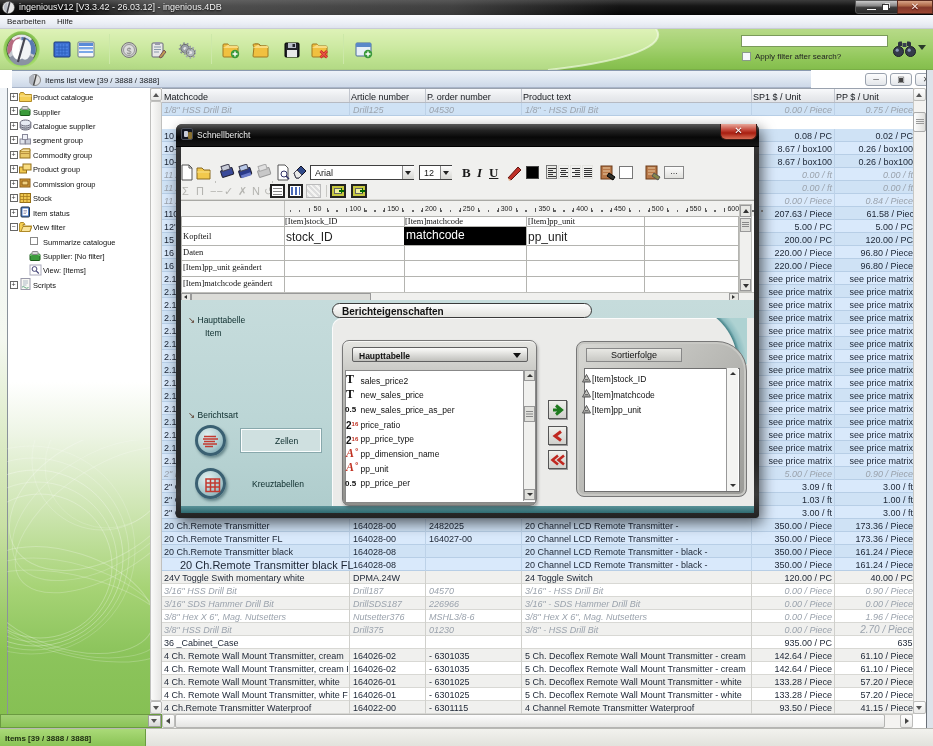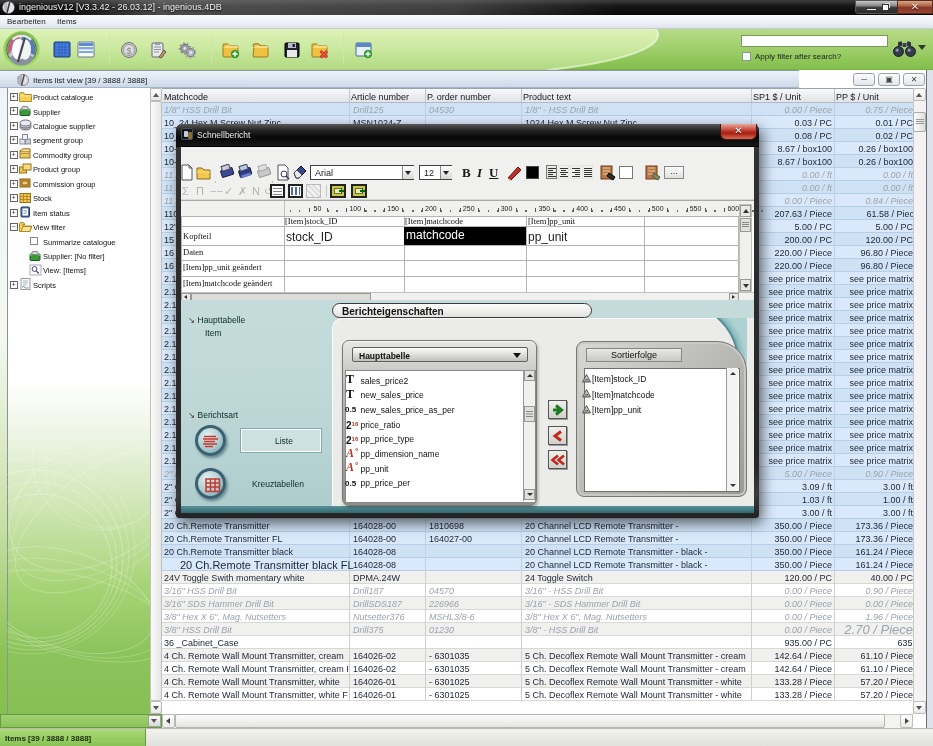--- a/index.html
+++ b/index.html
@@ -18,21 +18,21 @@
   <div class="abs" style="left:19px;top:2px;color:#f2f2f2;font-size:9px;line-height:11px;text-shadow:0 1px 2px #000">ingeniousV12 [V3.3.42 - 26.03.12] - ingenious.4DB</div>
   <div class="abs" style="left:855px;top:0;width:78px;height:14px;background:linear-gradient(180deg,#cacaca 0,#8a8a8a 38%,#3c3c3c 55%,#2a2a2a 100%);border:1px solid #555;border-radius:0 0 0 3px"></div>
   <div class="abs" style="left:897px;top:0;width:36px;height:14px;background:linear-gradient(180deg,#d8a488 0,#b06a4a 38%,#84382a 55%,#9c4632 100%);border:1px solid #5a2a20"></div>
   <div class="abs" style="left:866px;top:8px;width:11px;height:3px;background:#f4f4f4;border:1px solid #333"></div>
   <div class="abs" style="left:882px;top:4px;width:7px;height:7px;background:#fff;border:1px solid #333;box-shadow:2px -2px 0 -1px #ddd"></div>
   <div class="abs" style="left:908px;top:1px;width:14px;height:12px;color:#fce8e0;font-size:10px;line-height:12px;text-align:center;text-shadow:0 1px 1px #400">✕</div>
 </div>
 
 <div class="abs" style="left:0;top:15px;width:933px;height:14px;background:linear-gradient(180deg,#fafbfe,#e9edf4 70%,#dfe3ec);border-bottom:1px solid #c8ccd6">
   <div class="abs" style="left:7px;top:2px;font-size:8px;line-height:10px">Bearbeiten</div>
-  <div class="abs" style="left:57px;top:2px;font-size:8px;line-height:10px">Items</div>
+  <div class="abs" style="left:57px;top:2px;font-size:8px;line-height:10px">Hilfe</div>
 </div>
 
 <div class="abs" style="left:0;top:29px;width:933px;height:41px;background:linear-gradient(180deg,#d9f0ae 0,#b9e187 45%,#9ed266 75%,#8bc553 100%);border-bottom:1px solid #7aad49">
   <div class="abs" style="left:0;top:0;width:420px;height:41px;background:radial-gradient(ellipse 300px 55px at 40px 68px,rgba(110,160,58,.55) 0,rgba(110,160,58,0) 70%)"></div>
     <svg class="abs" style="left:0;top:0" width="933" height="41" viewBox="0 0 933 41">
    <path d="M0 0 L656 0 C668 16 630 32 548 41 L0 41 Z" fill="rgba(228,244,196,.45)"></path>
    <path d="M656 0 C668 16 630 32 548 41 L933 41 L933 0 Z" fill="rgba(120,178,66,.35)"></path>
    <path d="M656 0 C668 16 630 32 548 41" stroke="rgba(245,252,230,.65)" stroke-width="2" fill="none"></path>
   </svg>
   <svg class="abs" style="left:3px;top:2px" width="37" height="37" viewBox="0 0 37 37">
@@ -127,21 +127,21 @@
  <path d="M5 2 Q5 0.5 7 0.5 L9 0.5 L9 5 L5 5 Z" fill="#2e3340"></path>
  <path d="M18 2 Q18 0.5 16 0.5 L14 0.5 L14 5 L18 5 Z" fill="#2e3340"></path>
  <rect x="9.5" y="2" width="4" height="4" fill="#3a4050"></rect>
  <circle cx="5.5" cy="10.5" r="5" fill="#353b4a" stroke="#1c2028"></circle>
  <circle cx="17.5" cy="10.5" r="5" fill="#353b4a" stroke="#1c2028"></circle>
  <circle cx="4.2" cy="9.2" r="1.6" fill="#8a98b8"></circle>
  <circle cx="16.2" cy="9.2" r="1.6" fill="#8a98b8"></circle>
 </svg>
 <div class="abs" style="left:918px;top:45px;width:0;height:0;border-left:4px solid transparent;border-right:4px solid transparent;border-top:5px solid #2a3a2a"></div>
 
-<div class="abs" style="left:0;top:70px;width:799px;height:18px;background:linear-gradient(180deg,#eef3f9 0,#dce5f0 55%,#cdd8e8 100%);border-top:1px solid #8a9ab0;border-bottom:1px solid #a8b4c8">
+<div class="abs" style="left:12px;top:70px;width:799px;height:18px;background:linear-gradient(180deg,#eef3f9 0,#dce5f0 55%,#cdd8e8 100%);border-top:1px solid #8a9ab0;border-bottom:1px solid #a8b4c8">
   <svg class="abs" style="left:17px;top:3px" width="12" height="12" viewBox="0 0 12 12">
       <circle cx="6" cy="6" r="5.5" fill="#e0e0e0" stroke="#888"></circle>
       <path d="M5 0.5 A5.5 5.5 0 0 0 5 11.5 Z" fill="#b0b4bc"></path>
       <rect x="5.2" y="0.5" width="1.4" height="11" fill="#444" transform="rotate(14 6 6)"></rect>
     </svg>
   <div class="abs" style="left:33px;top:5px;font-size:8px;line-height:9px;color:#15181d">Items list view [39 / 3888 / 3888]</div>
   <div class="abs" style="left:853px;top:2px;width:22px;height:13px;background:linear-gradient(180deg,#fdfdfd,#e3e6ea);border:1px solid #9aa2ae;border-radius:3px;text-align:center;font-size:8px;line-height:11px;color:#444">─</div>
   <div class="abs" style="left:878px;top:2px;width:22px;height:13px;background:linear-gradient(180deg,#fdfdfd,#e3e6ea);border:1px solid #9aa2ae;border-radius:3px;text-align:center;font-size:8px;line-height:12px;color:#444">▣</div>
   <div class="abs" style="left:903px;top:2px;width:22px;height:13px;background:linear-gradient(180deg,#fdfdfd,#e3e6ea);border:1px solid #9aa2ae;border-radius:3px;text-align:center;font-size:8px;line-height:12px;color:#444">✕</div>
 </div>
@@ -282,33 +282,20 @@
 <i class="abs" style="left:359px;top:0;width:1px;height:13px;background:#bdd2e8"></i>
 <i class="abs" style="left:589px;top:0;width:1px;height:13px;background:#bdd2e8"></i>
 <i class="abs" style="left:672px;top:0;width:1px;height:13px;background:#bdd2e8"></i>
 <span class="abs" style="left:2px;top:2px;width:184px;overflow:hidden;font-size:9px;line-height:10px;font-style:italic;color:#9ba3ad;white-space:nowrap">1/8" HSS Drill Bit</span>
 <span class="abs" style="left:191px;top:2px;width:71px;overflow:hidden;font-size:9px;line-height:10px;font-style:italic;color:#9ba3ad;white-space:nowrap">Drill125</span>
 <span class="abs" style="left:267px;top:2px;width:91px;overflow:hidden;font-size:9px;line-height:10px;font-style:italic;color:#9ba3ad;white-space:nowrap">04530</span>
 <span class="abs" style="left:363px;top:2px;width:225px;overflow:hidden;font-size:9px;line-height:10px;font-style:italic;color:#9ba3ad;white-space:nowrap">1/8" - HSS Drill Bit</span>
 <span class="abs" style="left:507px;top:2px;width:163px;font-size:9px;line-height:10px;font-style:italic;color:#9ba3ad;text-align:right;white-space:nowrap">0.00 / Piece</span>
 <span class="abs" style="left:590px;top:2px;width:161px;font-size:9px;line-height:10px;font-style:italic;color:#9ba3ad;text-align:right;white-space:nowrap">0.75 / Piece</span>
 </div>
-<div class="abs" style="left:0;top:13px;width:751px;height:13px;background:#d9e9fb;border-bottom:1px solid #b7cee6">
-<i class="abs" style="left:187px;top:0;width:1px;height:13px;background:#bdd2e8"></i>
-<i class="abs" style="left:263px;top:0;width:1px;height:13px;background:#bdd2e8"></i>
-<i class="abs" style="left:359px;top:0;width:1px;height:13px;background:#bdd2e8"></i>
-<i class="abs" style="left:589px;top:0;width:1px;height:13px;background:#bdd2e8"></i>
-<i class="abs" style="left:672px;top:0;width:1px;height:13px;background:#bdd2e8"></i>
-<span class="abs" style="left:2px;top:2px;width:184px;overflow:hidden;font-size:9px;line-height:10px;color:#1b2433;white-space:nowrap">10_24 Hex M Screw Nut Zinc</span>
-<span class="abs" style="left:191px;top:2px;width:71px;overflow:hidden;font-size:9px;line-height:10px;color:#1b2433;white-space:nowrap">MSN1024-Z</span>
-<span class="abs" style="left:267px;top:2px;width:91px;overflow:hidden;font-size:9px;line-height:10px;color:#1b2433;white-space:nowrap"></span>
-<span class="abs" style="left:363px;top:2px;width:225px;overflow:hidden;font-size:9px;line-height:10px;color:#1b2433;white-space:nowrap">1024 Hex M Screw Nut Zinc</span>
-<span class="abs" style="left:507px;top:2px;width:163px;font-size:9px;line-height:10px;color:#1b2433;text-align:right;white-space:nowrap">0.03 / PC</span>
-<span class="abs" style="left:590px;top:2px;width:161px;font-size:9px;line-height:10px;color:#1b2433;text-align:right;white-space:nowrap">0.01 / PC</span>
-</div>
 <div class="abs" style="left:0;top:26px;width:751px;height:13px;background:#cfe2f5;border-bottom:1px solid #b7cee6">
 <i class="abs" style="left:187px;top:0;width:1px;height:13px;background:#bdd2e8"></i>
 <i class="abs" style="left:263px;top:0;width:1px;height:13px;background:#bdd2e8"></i>
 <i class="abs" style="left:359px;top:0;width:1px;height:13px;background:#bdd2e8"></i>
 <i class="abs" style="left:589px;top:0;width:1px;height:13px;background:#bdd2e8"></i>
 <i class="abs" style="left:672px;top:0;width:1px;height:13px;background:#bdd2e8"></i>
 <span class="abs" style="left:2px;top:2px;width:184px;overflow:hidden;font-size:9px;line-height:10px;color:#1b2433;white-space:nowrap">10_32 Hex M Screw Nut Zinc</span>
 <span class="abs" style="left:191px;top:2px;width:71px;overflow:hidden;font-size:9px;line-height:10px;color:#1b2433;white-space:nowrap">MSN1032-Z</span>
 <span class="abs" style="left:267px;top:2px;width:91px;overflow:hidden;font-size:9px;line-height:10px;color:#1b2433;white-space:nowrap"></span>
 <span class="abs" style="left:363px;top:2px;width:225px;overflow:hidden;font-size:9px;line-height:10px;color:#1b2433;white-space:nowrap">1032 Hex M Screw Nut Zinc</span>
@@ -693,21 +680,21 @@
 <span class="abs" style="left:590px;top:2px;width:161px;font-size:9px;line-height:10px;color:#1b2433;text-align:right;white-space:nowrap">3.00 / ft</span>
 </div>
 <div class="abs" style="left:0;top:416px;width:751px;height:13px;background:#cfe2f5;border-bottom:1px solid #b7cee6">
 <i class="abs" style="left:187px;top:0;width:1px;height:13px;background:#bdd2e8"></i>
 <i class="abs" style="left:263px;top:0;width:1px;height:13px;background:#bdd2e8"></i>
 <i class="abs" style="left:359px;top:0;width:1px;height:13px;background:#bdd2e8"></i>
 <i class="abs" style="left:589px;top:0;width:1px;height:13px;background:#bdd2e8"></i>
 <i class="abs" style="left:672px;top:0;width:1px;height:13px;background:#bdd2e8"></i>
 <span class="abs" style="left:2px;top:2px;width:184px;overflow:hidden;font-size:9px;line-height:10px;color:#1b2433;white-space:nowrap">20 Ch.Remote Transmitter</span>
 <span class="abs" style="left:191px;top:2px;width:71px;overflow:hidden;font-size:9px;line-height:10px;color:#1b2433;white-space:nowrap">164028-00</span>
-<span class="abs" style="left:267px;top:2px;width:91px;overflow:hidden;font-size:9px;line-height:10px;color:#1b2433;white-space:nowrap">1810698</span>
+<span class="abs" style="left:267px;top:2px;width:91px;overflow:hidden;font-size:9px;line-height:10px;color:#1b2433;white-space:nowrap">2482025</span>
 <span class="abs" style="left:363px;top:2px;width:225px;overflow:hidden;font-size:9px;line-height:10px;color:#1b2433;white-space:nowrap">20 Channel LCD Remote Transmitter -</span>
 <span class="abs" style="left:507px;top:2px;width:163px;font-size:9px;line-height:10px;color:#1b2433;text-align:right;white-space:nowrap">350.00 / Piece</span>
 <span class="abs" style="left:590px;top:2px;width:161px;font-size:9px;line-height:10px;color:#1b2433;text-align:right;white-space:nowrap">173.36 / Piece</span>
 </div>
 <div class="abs" style="left:0;top:429px;width:751px;height:13px;background:#d9e9fb;border-bottom:1px solid #b7cee6">
 <i class="abs" style="left:187px;top:0;width:1px;height:13px;background:#bdd2e8"></i>
 <i class="abs" style="left:263px;top:0;width:1px;height:13px;background:#bdd2e8"></i>
 <i class="abs" style="left:359px;top:0;width:1px;height:13px;background:#bdd2e8"></i>
 <i class="abs" style="left:589px;top:0;width:1px;height:13px;background:#bdd2e8"></i>
 <i class="abs" style="left:672px;top:0;width:1px;height:13px;background:#bdd2e8"></i>
@@ -800,21 +787,21 @@
 <i class="abs" style="left:187px;top:0;width:1px;height:13px;background:#d0d0cc"></i>
 <i class="abs" style="left:263px;top:0;width:1px;height:13px;background:#d0d0cc"></i>
 <i class="abs" style="left:359px;top:0;width:1px;height:13px;background:#d0d0cc"></i>
 <i class="abs" style="left:589px;top:0;width:1px;height:13px;background:#d0d0cc"></i>
 <i class="abs" style="left:672px;top:0;width:1px;height:13px;background:#d0d0cc"></i>
 <span class="abs" style="left:2px;top:2px;width:184px;overflow:hidden;font-size:9px;line-height:10px;font-style:italic;color:#9ba3ad;white-space:nowrap">3/8" HSS Drill Bit</span>
 <span class="abs" style="left:191px;top:2px;width:71px;overflow:hidden;font-size:9px;line-height:10px;font-style:italic;color:#9ba3ad;white-space:nowrap">Drill375</span>
 <span class="abs" style="left:267px;top:2px;width:91px;overflow:hidden;font-size:9px;line-height:10px;font-style:italic;color:#9ba3ad;white-space:nowrap">01230</span>
 <span class="abs" style="left:363px;top:2px;width:225px;overflow:hidden;font-size:9px;line-height:10px;font-style:italic;color:#9ba3ad;white-space:nowrap">3/8" - HSS Drill Bit</span>
 <span class="abs" style="left:507px;top:2px;width:163px;font-size:9px;line-height:10px;font-style:italic;color:#9ba3ad;text-align:right;white-space:nowrap">0.00 / Piece</span>
-<span class="abs" style="left:590px;top:2px;width:161px;font-size:13px;line-height:10px;font-style:italic;color:#9ba3ad;text-align:right;white-space:nowrap">2.70 / Piece</span>
+<span class="abs" style="left:590px;top:2px;width:161px;font-size:10px;line-height:10px;font-style:italic;color:#9ba3ad;text-align:right;white-space:nowrap">2.70 / Piece</span>
 </div>
 <div class="abs" style="left:0;top:533px;width:751px;height:13px;background:#ffffff;border-bottom:1px solid #d8d8d4">
 <i class="abs" style="left:187px;top:0;width:1px;height:13px;background:#d0d0cc"></i>
 <i class="abs" style="left:263px;top:0;width:1px;height:13px;background:#d0d0cc"></i>
 <i class="abs" style="left:359px;top:0;width:1px;height:13px;background:#d0d0cc"></i>
 <i class="abs" style="left:589px;top:0;width:1px;height:13px;background:#d0d0cc"></i>
 <i class="abs" style="left:672px;top:0;width:1px;height:13px;background:#d0d0cc"></i>
 <span class="abs" style="left:2px;top:2px;width:184px;overflow:hidden;font-size:9px;line-height:10px;color:#1b2433;white-space:nowrap">36 _Cabinet_Case</span>
 <span class="abs" style="left:191px;top:2px;width:71px;overflow:hidden;font-size:9px;line-height:10px;color:#1b2433;white-space:nowrap"></span>
 <span class="abs" style="left:267px;top:2px;width:91px;overflow:hidden;font-size:9px;line-height:10px;color:#1b2433;white-space:nowrap"></span>
@@ -866,20 +853,33 @@
 <i class="abs" style="left:263px;top:0;width:1px;height:13px;background:#d0d0cc"></i>
 <i class="abs" style="left:359px;top:0;width:1px;height:13px;background:#d0d0cc"></i>
 <i class="abs" style="left:589px;top:0;width:1px;height:13px;background:#d0d0cc"></i>
 <i class="abs" style="left:672px;top:0;width:1px;height:13px;background:#d0d0cc"></i>
 <span class="abs" style="left:2px;top:2px;width:184px;overflow:hidden;font-size:9px;line-height:10px;color:#1b2433;white-space:nowrap">4 Ch. Remote Wall Mount Transmitter, white FL</span>
 <span class="abs" style="left:191px;top:2px;width:71px;overflow:hidden;font-size:9px;line-height:10px;color:#1b2433;white-space:nowrap">164026-01</span>
 <span class="abs" style="left:267px;top:2px;width:91px;overflow:hidden;font-size:9px;line-height:10px;color:#1b2433;white-space:nowrap">- 6301025</span>
 <span class="abs" style="left:363px;top:2px;width:225px;overflow:hidden;font-size:9px;line-height:10px;color:#1b2433;white-space:nowrap">5 Ch. Decoflex Remote Wall Mount Transmitter - white</span>
 <span class="abs" style="left:507px;top:2px;width:163px;font-size:9px;line-height:10px;color:#1b2433;text-align:right;white-space:nowrap">133.28 / Piece</span>
 <span class="abs" style="left:590px;top:2px;width:161px;font-size:9px;line-height:10px;color:#1b2433;text-align:right;white-space:nowrap">57.20 / Piece</span>
+</div>
+<div class="abs" style="left:0;top:598px;width:751px;height:13px;background:#f0f0ee;border-bottom:1px solid #d8d8d4">
+<i class="abs" style="left:187px;top:0;width:1px;height:13px;background:#d0d0cc"></i>
+<i class="abs" style="left:263px;top:0;width:1px;height:13px;background:#d0d0cc"></i>
+<i class="abs" style="left:359px;top:0;width:1px;height:13px;background:#d0d0cc"></i>
+<i class="abs" style="left:589px;top:0;width:1px;height:13px;background:#d0d0cc"></i>
+<i class="abs" style="left:672px;top:0;width:1px;height:13px;background:#d0d0cc"></i>
+<span class="abs" style="left:2px;top:2px;width:184px;overflow:hidden;font-size:9px;line-height:10px;color:#1b2433;white-space:nowrap">4 Ch.Remote Transmitter Waterproof</span>
+<span class="abs" style="left:191px;top:2px;width:71px;overflow:hidden;font-size:9px;line-height:10px;color:#1b2433;white-space:nowrap">164022-00</span>
+<span class="abs" style="left:267px;top:2px;width:91px;overflow:hidden;font-size:9px;line-height:10px;color:#1b2433;white-space:nowrap">- 6301115</span>
+<span class="abs" style="left:363px;top:2px;width:225px;overflow:hidden;font-size:9px;line-height:10px;color:#1b2433;white-space:nowrap">4 Channel Remote Transmitter Waterproof</span>
+<span class="abs" style="left:507px;top:2px;width:163px;font-size:9px;line-height:10px;color:#1b2433;text-align:right;white-space:nowrap">93.50 / Piece</span>
+<span class="abs" style="left:590px;top:2px;width:161px;font-size:9px;line-height:10px;color:#1b2433;text-align:right;white-space:nowrap">41.15 / Piece</span>
 </div>
 </div>
 
 <div class="abs" style="left:913px;top:88px;width:13px;height:626px;background:#f4f3f1;border-left:1px solid #c8c8c4"></div>
 <div class="abs" style="left:913px;top:88px;width:13px;height:13px;background:linear-gradient(180deg,#fefefe,#eaeae8);border:1px solid #bcbcba;border-radius:2px"></div>
 <div class="abs" style="left:916px;top:93px;width:0;height:0;border-left:3.5px solid transparent;border-right:3.5px solid transparent;border-bottom:4px solid #555"></div>
 <div class="abs" style="left:913px;top:112px;width:13px;height:20px;background:linear-gradient(90deg,#fdfdfd,#dfdfdd);border:1px solid #aaa;border-radius:2px"></div>
 <div class="abs" style="left:915.5px;top:119px;width:8px;height:1px;background:#999;box-shadow:0 2px 0 #999,0 4px 0 #999"></div>
 <div class="abs" style="left:913px;top:701px;width:13px;height:13px;background:linear-gradient(180deg,#fefefe,#eaeae8);border:1px solid #bcbcba;border-radius:2px"></div>
 <div class="abs" style="left:916px;top:706px;width:0;height:0;border-left:3.5px solid transparent;border-right:3.5px solid transparent;border-top:4px solid #555"></div>
@@ -1167,21 +1167,21 @@
 <div class="abs" style="left:7px;top:15px;font-size:8.5px;line-height:10px;color:#0a2a2a"><i style="font-style:normal;color:#5a3a2a">↘</i> Haupttabelle</div>
 <div class="abs" style="left:24px;top:28px;font-size:8.5px;line-height:10px;color:#0a2a2a">Item</div>
 <div class="abs" style="left:7px;top:110px;font-size:8.5px;line-height:10px;color:#0a2a2a"><i style="font-style:normal;color:#5a3a2a">↘</i> Berichtsart</div>
 
 <div class="abs" style="left:13.5px;top:124.5px;width:31px;height:31px;border-radius:50%;background:radial-gradient(circle at 38% 30%,#e2f0f0,#a8c8cc 60%,#6a98a8);border:3px solid #3a6072;box-shadow:1.5px 2px 3px rgba(0,40,50,.45)">
  <svg class="abs" style="left:5px;top:7px" width="16" height="13" viewBox="0 0 16 13">
   <path d="M1 1.5 H13 M0 4 H15 M1 6.5 H12 M0 9 H14 M2 11.5 H10" stroke="#c23a30" stroke-width="1.7" fill="none"></path>
  </svg>
 </div>
 <div class="abs" style="left:60px;top:129px;width:80px;height:23px;background:#cfe0e0;border:1px solid #fafdfd;outline:1px solid #88a8ac;">
-          <span class="abs" style="left:33px;top:6px;font-size:8.5px;line-height:10px;color:#0a2a2a">Liste</span>
+          <span class="abs" style="left:33px;top:6px;font-size:8.5px;line-height:10px;color:#0a2a2a">Zellen</span>
         </div>
 <div class="abs" style="left:13.5px;top:167.5px;width:31px;height:31px;border-radius:50%;background:radial-gradient(circle at 38% 30%,#e2f0f0,#a8c8cc 60%,#6a98a8);border:3px solid #3a6072;box-shadow:1.5px 2px 3px rgba(0,40,50,.45)">
  <svg class="abs" style="left:7px;top:7px" width="16" height="15" viewBox="0 0 16 15">
   <rect x="1" y="1" width="13.5" height="12.5" fill="none" stroke="#c23a30" stroke-width="1.5"></rect>
   <path d="M1 5 H14.5 M1 9 H14.5 M5.5 1 V13.5 M10 1 V13.5" stroke="#c23a30" stroke-width="1.5"></path>
  </svg>
 </div>
 <div class="abs" style="left:71px;top:179px;font-size:8.5px;line-height:10px;color:#0a2a2a">Kreuztabellen</div>
 
 <div class="abs" style="left:161px;top:40px;width:195px;height:166px;border-radius:7px;background:linear-gradient(180deg,#e6e6e2 0,#b8b8b4 30%,#8e8e8a 100%);border:1px solid #787878;box-shadow:inset 0 1px 0 #f8f8f6,1px 2px 3px rgba(40,40,40,.35)">

